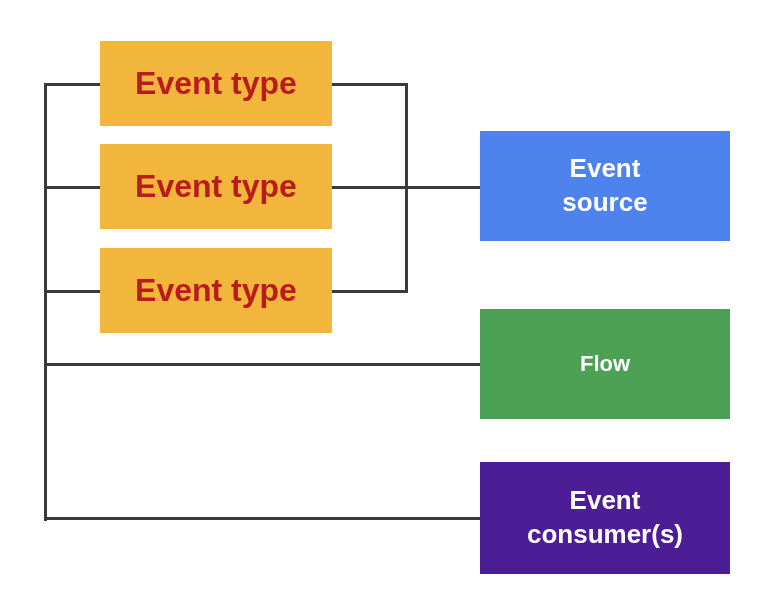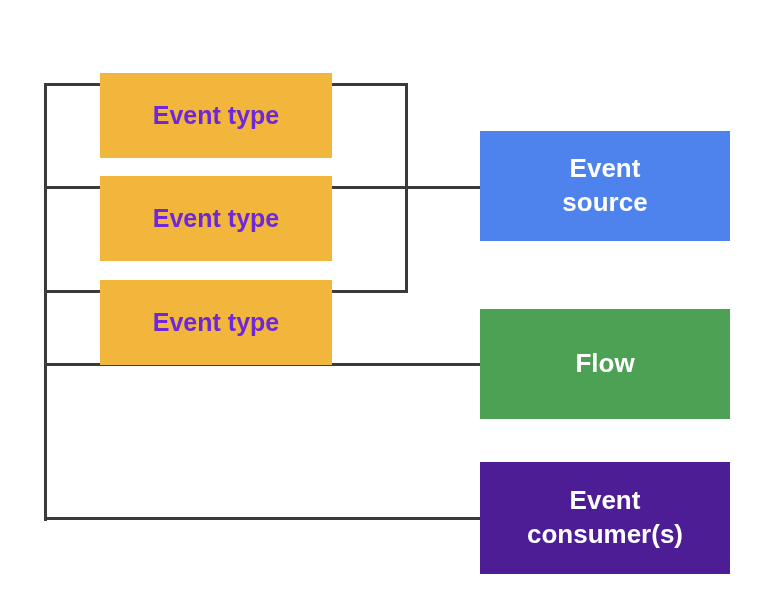--- a/index.html
+++ b/index.html
@@ -19,37 +19,36 @@
     position: absolute;
     display: flex;
     align-items: center;
     justify-content: center;
     text-align: center;
     font-weight: bold;
     box-sizing: border-box;
   }
   .box.yellow {
     background: #F2B63C;
-    color: #6d28d9;
-    font-size: 25px;
+    color: #b91c1c;
+    font-size: 32px;
     left: 100px;
     width: 232px;
     height: 85px;
-    margin-top: 32px;
   }
   .box.blue {
     background: #4E82EC;
     color: #ffffff;
     font-size: 26px;
     line-height: 1.3;
   }
   .box.green {
     background: #4CA154;
     color: #ffffff;
-    font-size: 26px;
+    font-size: 22px;
     line-height: 1.3;
   }
   .box.red {
     background: #4c1d95;
     color: #ffffff;
     font-size: 26px;
     line-height: 1.3;
   }
   .wrap-narrow {
     display: inline-block;

